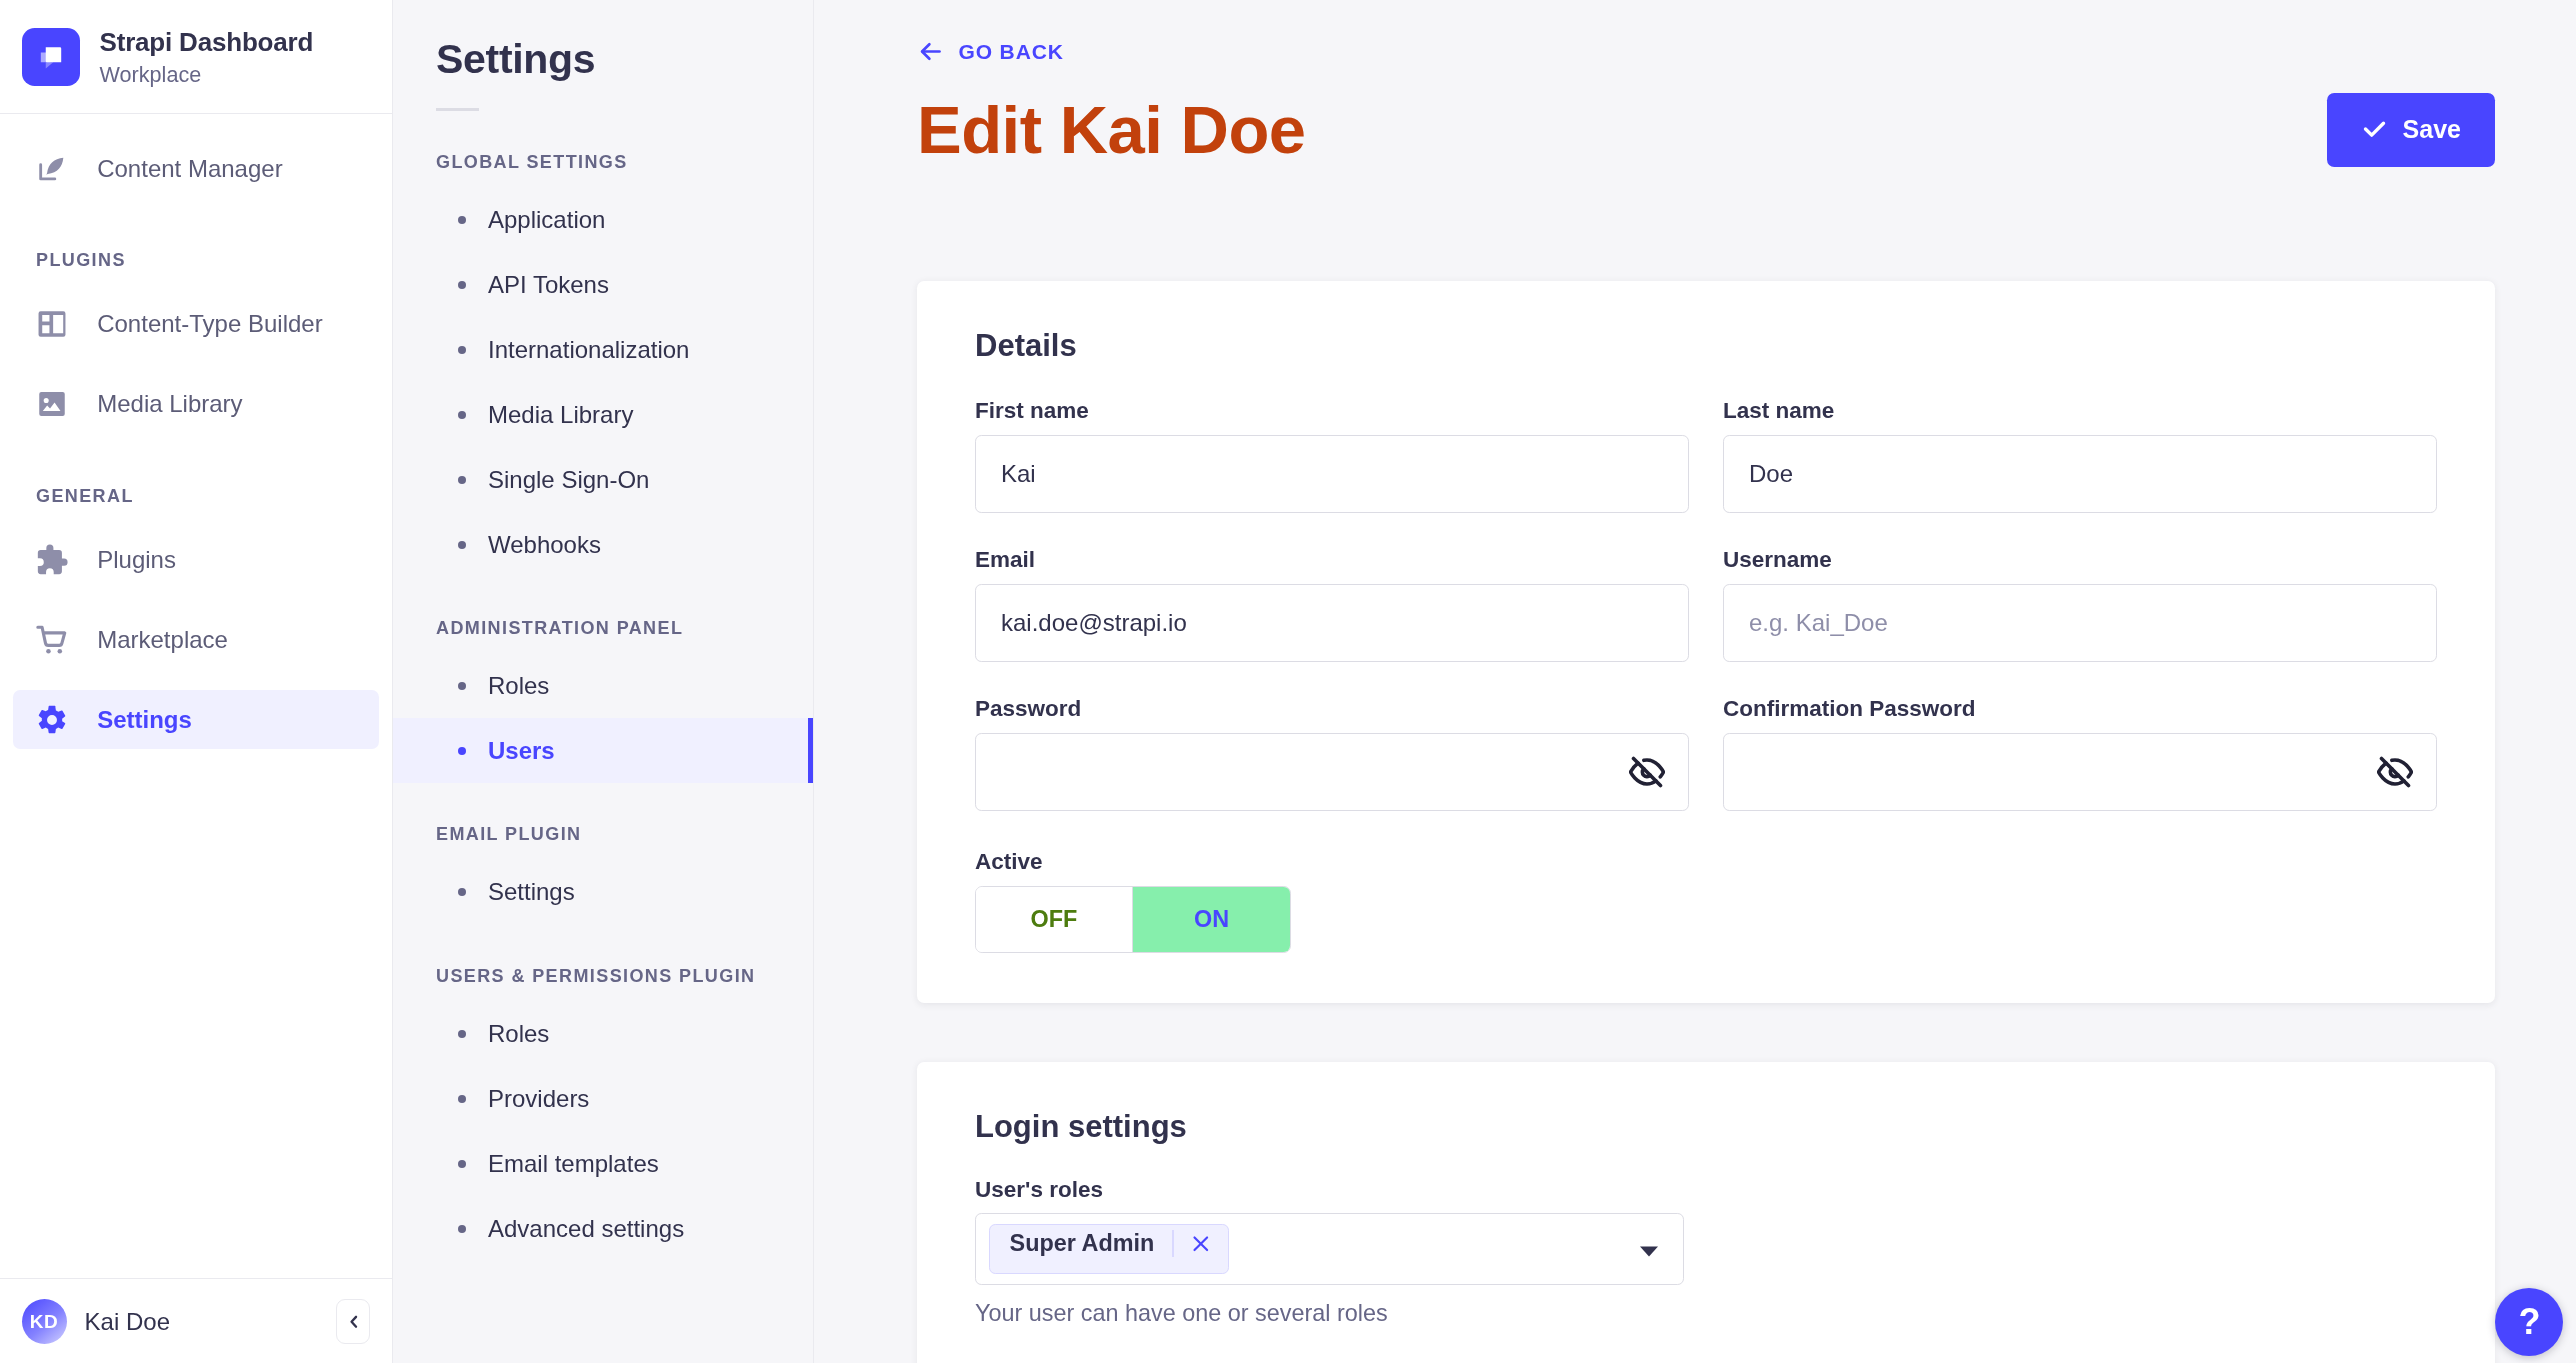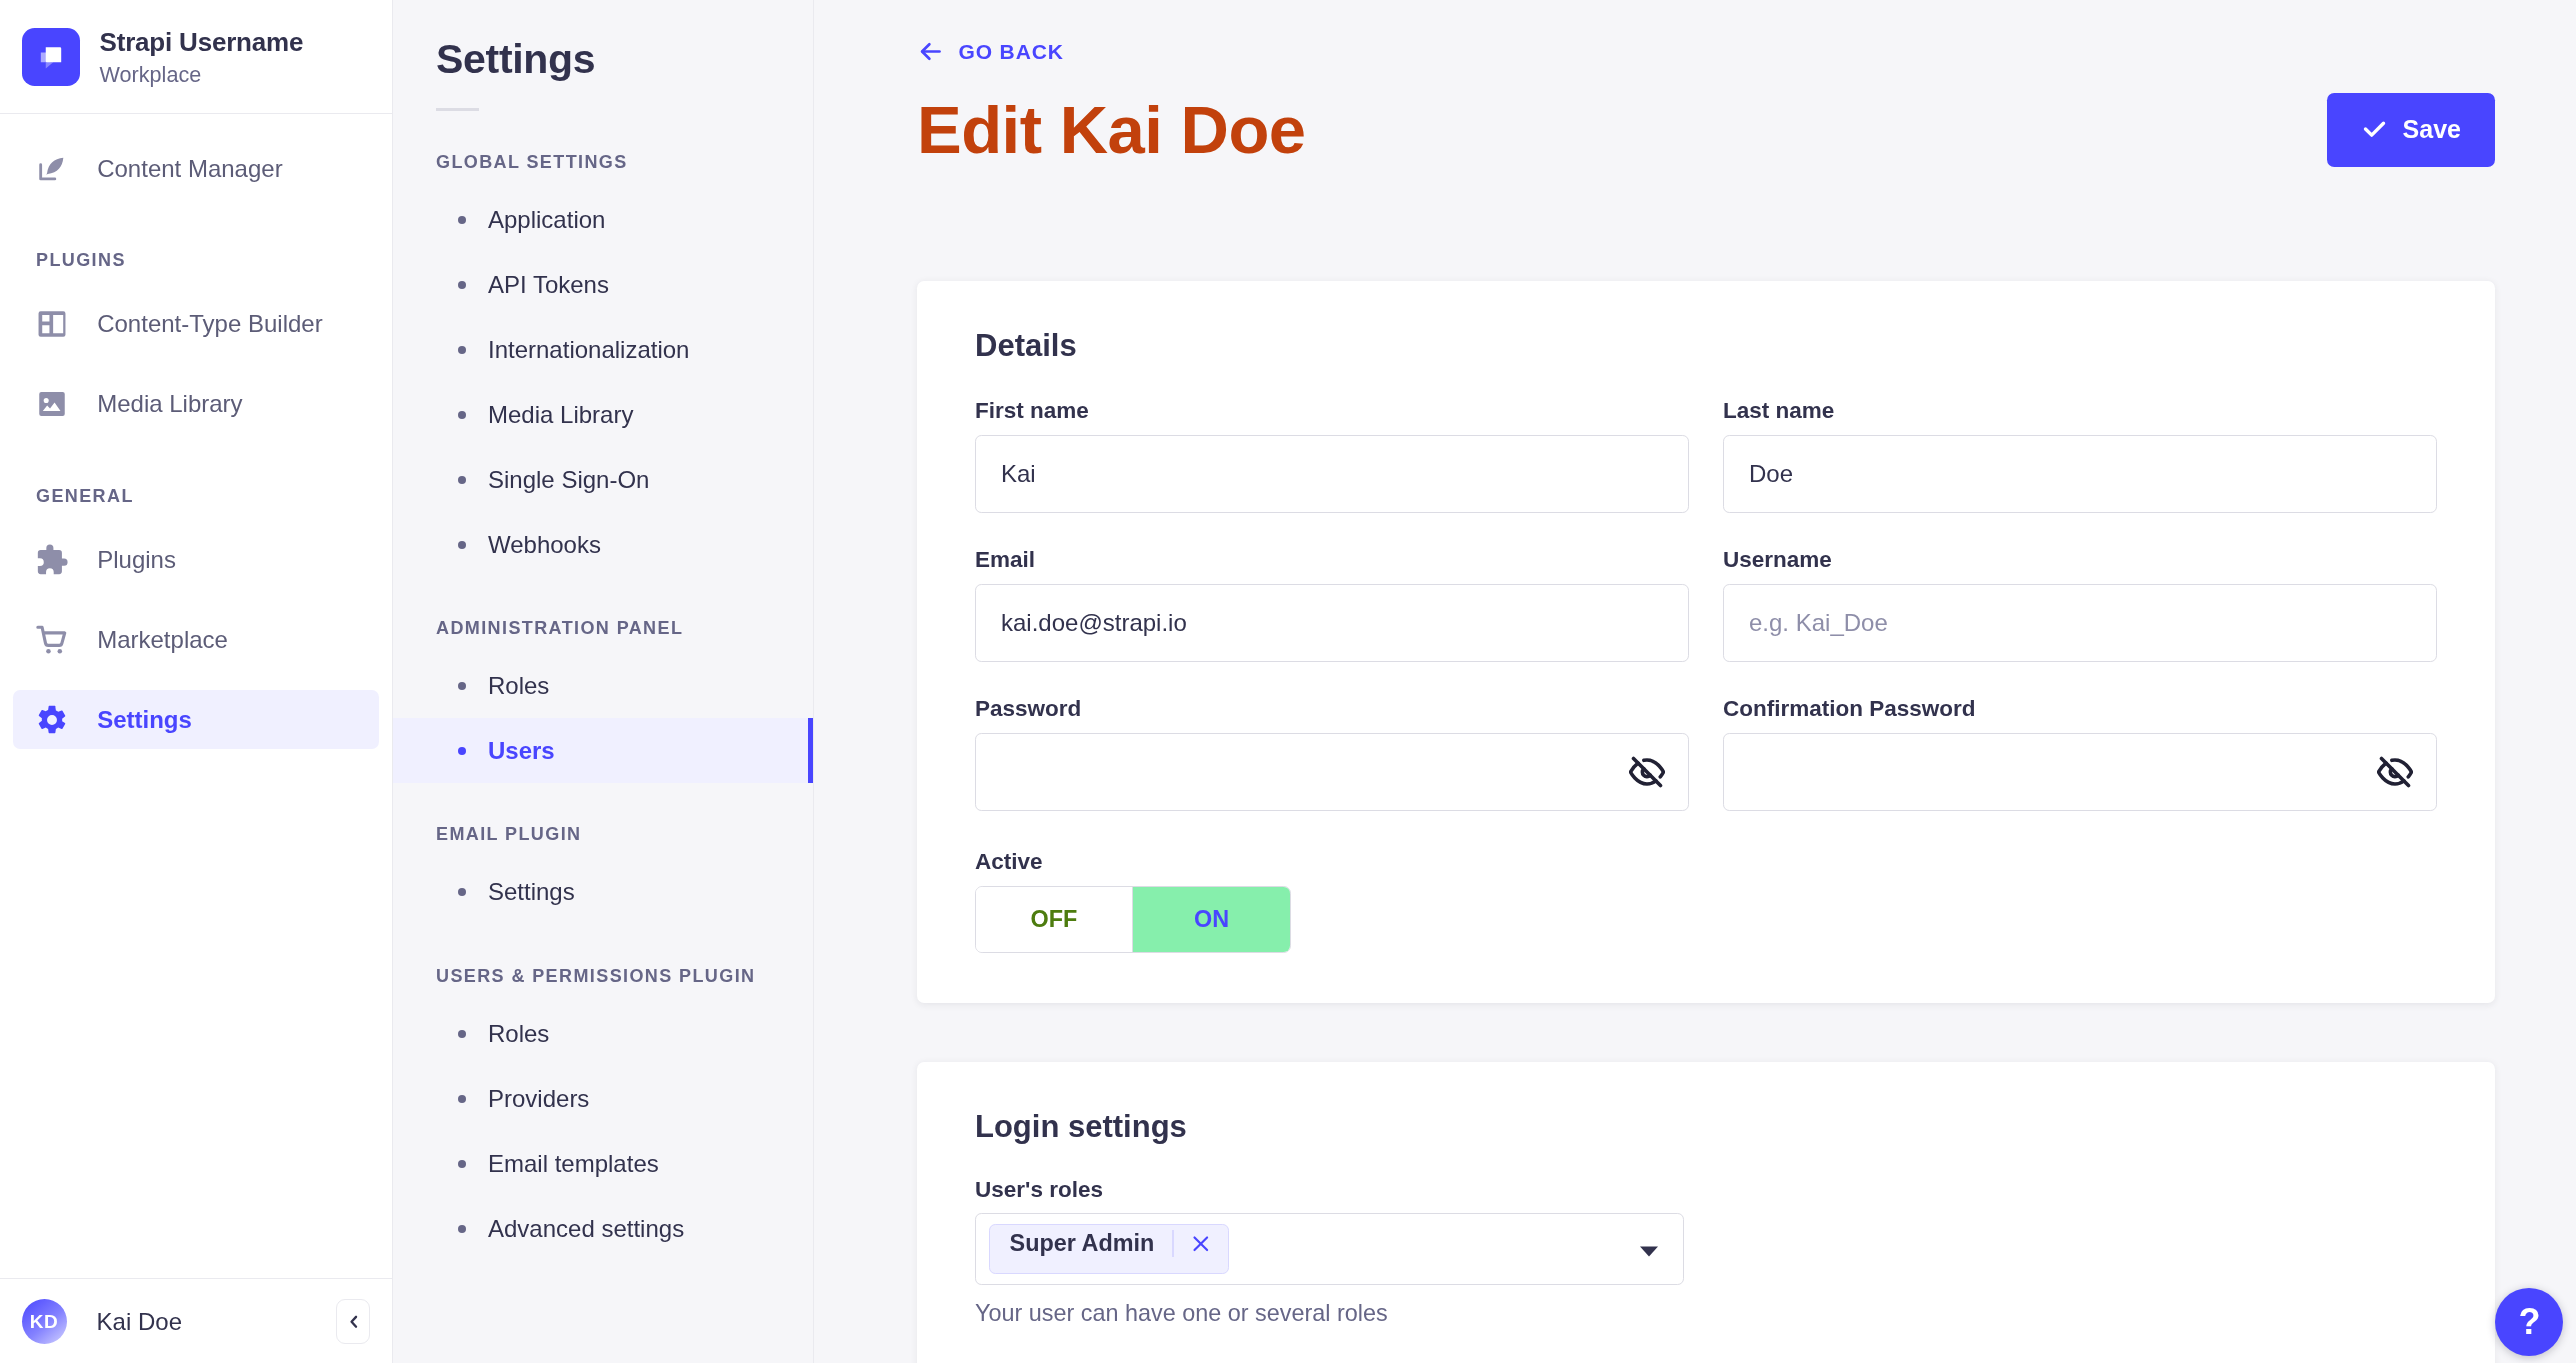--- a/index.html
+++ b/index.html
@@ -42,21 +42,21 @@
   .nav-item.active { background:#f0f0ff; }
   .nav-item.active .nv-label { color:#4945ff; font-weight:bold; }
   .nav-item.active .nv-icon { color:#4945ff; }
   .nav-section-header {
     margin:52px 0 23.4px 23.4px;
     font-size:18px; font-weight:bold; letter-spacing:1.4px;
     color:#666687; text-transform:uppercase;
   }
   .sidebar-footer {
     border-top:1.8px solid #eaeaef;
-    padding:20px 21.6px; display:flex; align-items:center; gap:30px;
+    padding:20px 21.6px; display:flex; align-items:center; gap:18px;
   }
   .avatar {
     width:45px; height:45px; border-radius:50%;
     background:linear-gradient(140deg,#4945ff 0%,#8482ff 55%,#e6e6ff 110%);
     color:#ffffff; font-size:19px; font-weight:bold;
     display:flex; align-items:center; justify-content:center; flex:none;
     letter-spacing:0.5px;
   }
   .footer-name { font-size:24px; color:#32324d; flex:1; }
   .collapse-btn {
@@ -202,21 +202,21 @@
 <aside class="sidebar">
   <div class="brand">
     <div class="brand-logo">
       <svg width="36" height="36" viewBox="0 0 24 24">
         <path d="M8.5 5.5H18a.8.8 0 0 1 .8.8v9.2h-9.5a.8.8 0 0 1-.8-.8z" fill="#ffffff"></path>
         <rect x="5.2" y="9" width="6.5" height="6.5" fill="#ffffff" opacity="0.55"></rect>
         <path d="M8.5 15.5h5l-5 4.2z" fill="#ffffff" opacity="0.35"></path>
       </svg>
     </div>
     <div class="brand-text">
-      <span class="brand-title">Strapi Username</span>
+      <span class="brand-title">Strapi Dashboard</span>
       <span class="brand-sub">Workplace</span>
     </div>
   </div>
   <div class="sidebar-divider"></div>
 
   <nav class="sidebar-nav">
     <div class="nav-item">
       <span class="nv-icon">
         <svg width="34" height="34" viewBox="0 0 24 24" fill="none" stroke="currentColor" stroke-width="2" stroke-linecap="round" stroke-linejoin="round">
           <path d="M20 4c-6.5.6-10.5 4-11.5 11L8 16l1-.5C16 14.5 19.4 10.5 20 4z" fill="currentColor" stroke="none"></path>

